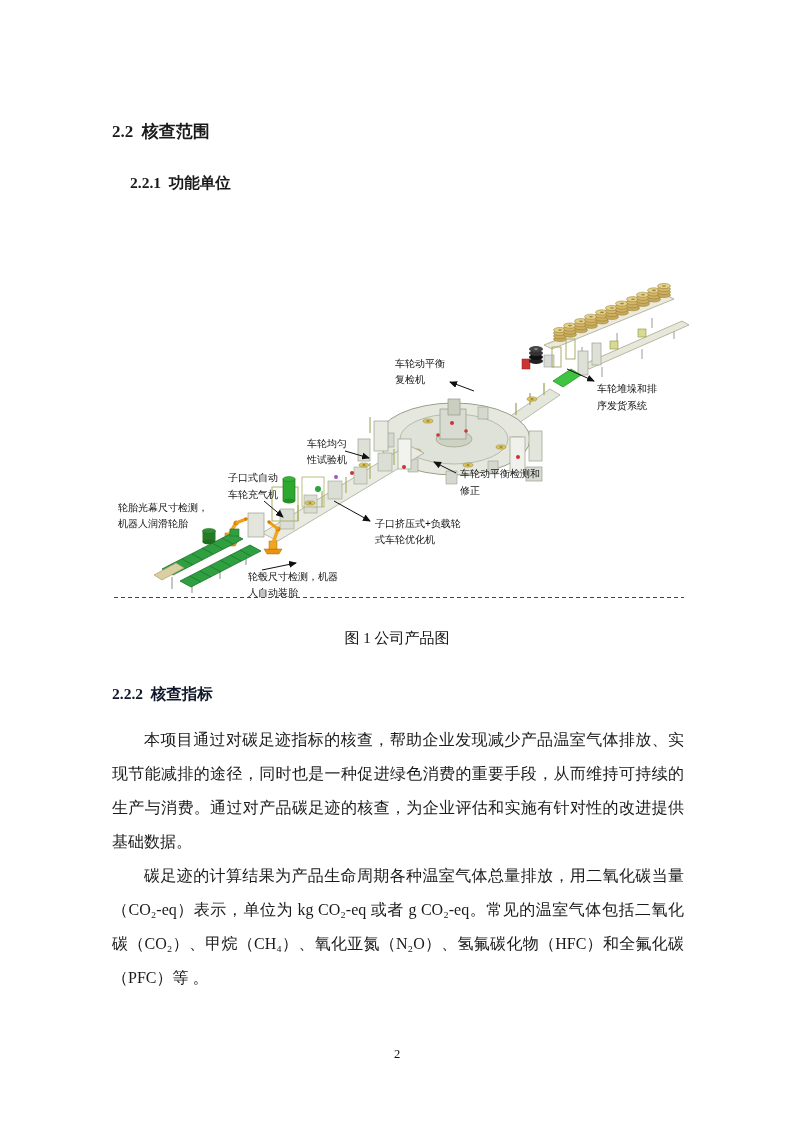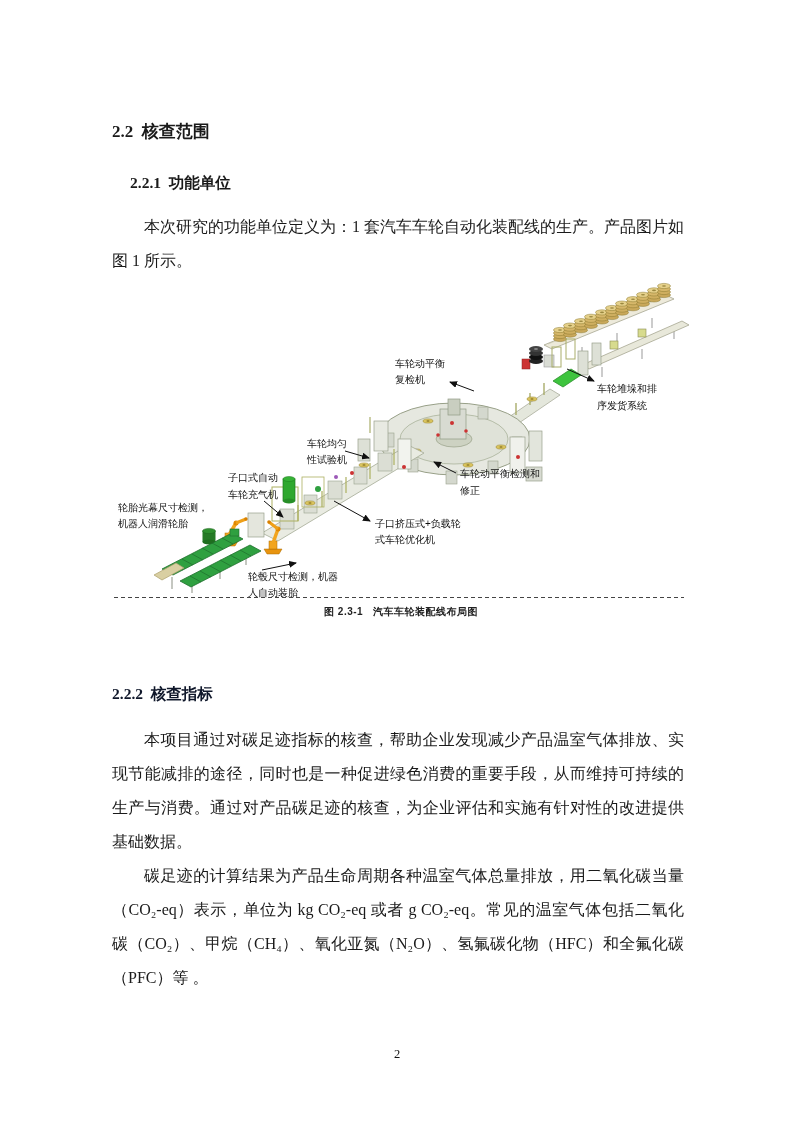--- a/index.html
+++ b/index.html
@@ -63,21 +63,20 @@
   }
 </style>
 </head>
 <body>
 
 <div class="page">
 
   <div class="h-sec">2.2  核查范围</div>
   <div class="h-sub1">2.2.1  功能单位</div>
 
-  <p class="para p1">本次研究的功能单位定义为：1 套汽车车轮自动化装配线的生产。产品图片如图 1 所示。</p>
 
   <div class="figure">
     <svg width="578" height="318" viewBox="0 0 578 318">
       <defs>
         <marker id="arr" markerWidth="8" markerHeight="7" refX="7" refY="3.5" orient="auto">
           <path d="M0,0 L8,3.5 L0,7 z" fill="#111"></path>
         </marker>
         <g id="wstack">
           <ellipse cx="0" cy="0" rx="6.5" ry="2.6" fill="#C9A85A" stroke="#8C7A30" stroke-width="0.5"></ellipse>
           <ellipse cx="0" cy="-3" rx="6.5" ry="2.6" fill="#CFAF60" stroke="#8C7A30" stroke-width="0.5"></ellipse>
@@ -282,23 +281,23 @@
         <text class="lbl" x="263" y="246">子口挤压式+负载轮</text>
         <text class="lbl" x="263" y="262">式车轮优化机</text>
 
         <text class="lbl" x="136" y="299">轮毂尺寸检测，机器</text>
         <text class="lbl" x="136" y="315">人自动装胎</text>
       </g>
 
       <line x1="2" y1="316.5" x2="572" y2="316.5" stroke="#444" stroke-width="1" stroke-dasharray="4,3"></line>
     </svg>
 
-    <div class="fig-inner-caption">图 2.3-1   汽车车轮装配线布局图</div>
   </div>
 
+  <div class="doc-caption">图 1 公司产品图</div>
 
   <div class="h-sub2">2.2.2  核查指标</div>
 
   <p class="para p2">本项目通过对碳足迹指标的核查，帮助企业发现减少产品温室气体排放、实现节能减排的途径，同时也是一种促进绿色消费的重要手段，从而维持可持续的生产与消费。通过对产品碳足迹的核查，为企业评估和实施有针对性的改进提供基础数据。</p>
   <p class="para p3">碳足迹的计算结果为产品生命周期各种温室气体总量排放，用二氧化碳当量（CO₂-eq）表示，单位为 kg CO₂-eq 或者 g CO₂-eq。常见的温室气体包括二氧化碳（CO₂）、甲烷（CH₄）、氧化亚氮（N₂O）、氢氟碳化物（HFC）和全氟化碳（PFC）等 。</p>
 
   <div class="page-number">2</div>
 
 </div>
 

